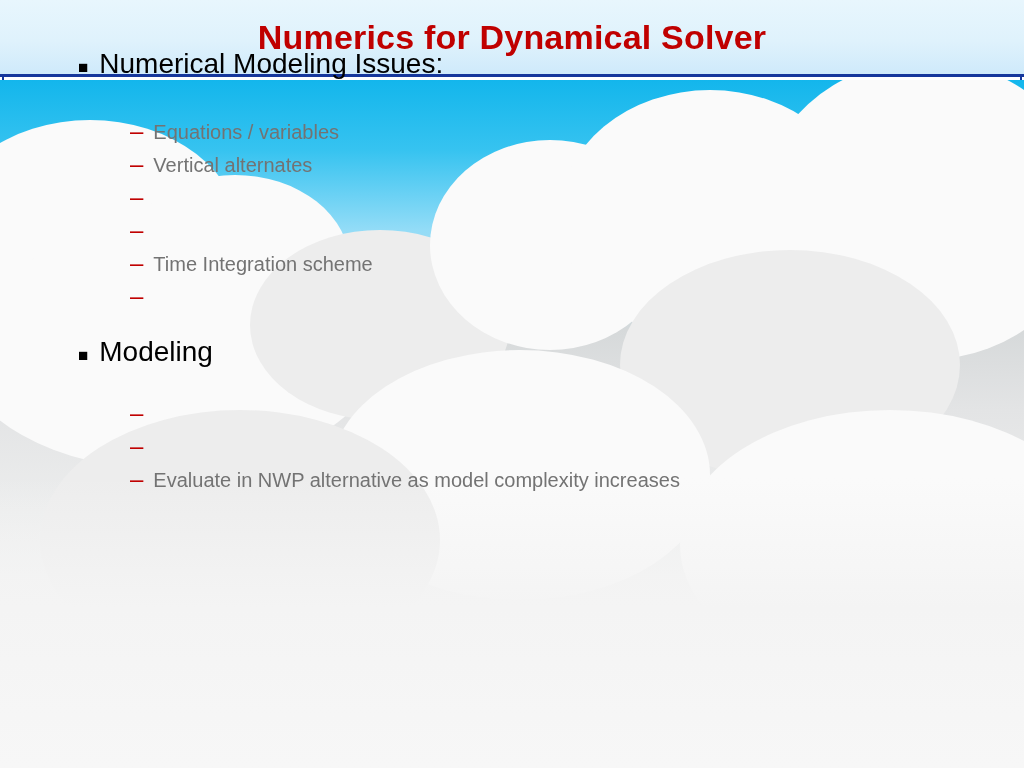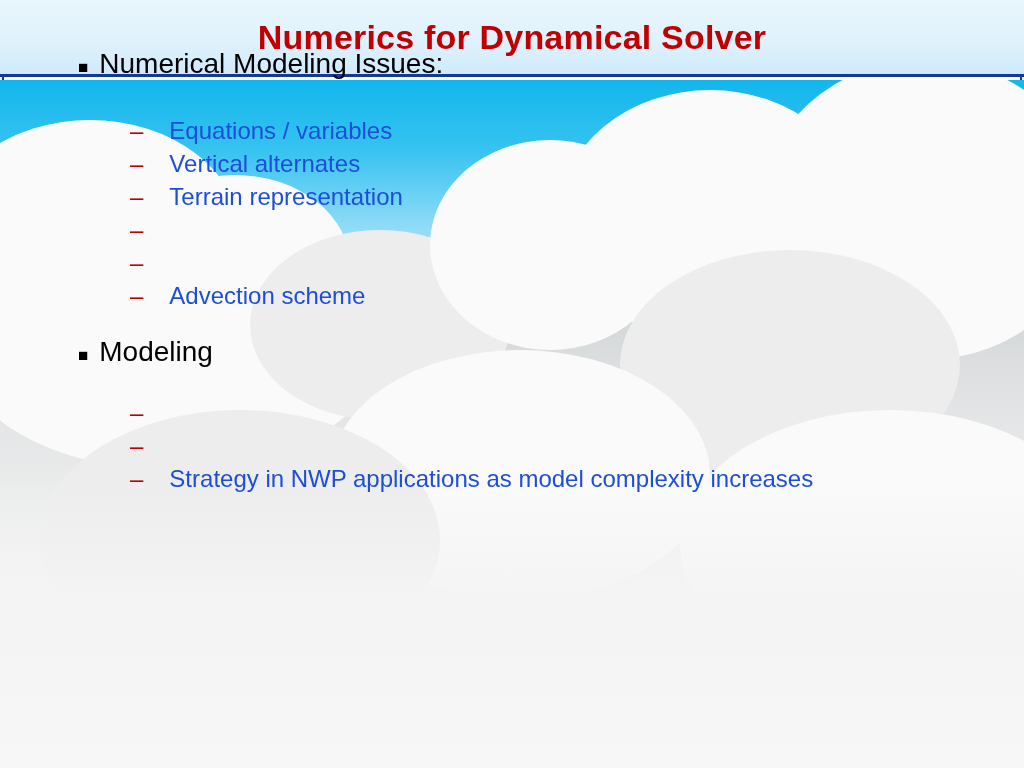--- a/index.html
+++ b/index.html
@@ -133,24 +133,23 @@
     padding-left: 52px;
   }
   .lvl2 .dash {
     color: #c00000;
     font-size: 24px;
     line-height: 1.25;
     margin-right: 10px;
     flex: 0 0 auto;
   }
   .lvl2 .text {
-    color: #1d4ed8;
-    font-size: 24px;
+    color: #737373;
+    font-size: 20px;
     line-height: 1.25;
-    margin-left: 16px;
   }
 
   .gap-a { height: 22px; }
   .gap-b { height: 16px; }
 </style>
 </head>
 <body>
 
 <div class="slide">
   <div class="frame"></div>
@@ -188,31 +187,30 @@
       <div class="lvl2">
         <span class="dash">–</span>
         <span class="text">Equations / variables</span>
       </div>
       <div class="lvl2">
         <span class="dash">–</span>
         <span class="text">Vertical alternates</span>
       </div>
       <div class="lvl2">
         <span class="dash">–</span>
-        <span class="text">Terrain representation</span>
-      </div>
-      <div class="lvl2">
-        <span class="dash">–</span>
-      </div>
-      <div class="lvl2">
-        <span class="dash">–</span>
-      </div>
-      <div class="lvl2">
-        <span class="dash">–</span>
-        <span class="text">Advection scheme</span>
+      </div>
+      <div class="lvl2">
+        <span class="dash">–</span>
+      </div>
+      <div class="lvl2">
+        <span class="dash">–</span>
+        <span class="text">Time Integration scheme</span>
+      </div>
+      <div class="lvl2">
+        <span class="dash">–</span>
       </div>
     </div>
 
     <div class="gap-a"></div>
 
     <div class="lvl1">
       <span class="bullet">■</span>
       <span class="text">Modeling</span>
     </div>
 
@@ -220,18 +218,18 @@
 
     <div class="lvl2-group">
       <div class="lvl2">
         <span class="dash">–</span>
       </div>
       <div class="lvl2">
         <span class="dash">–</span>
       </div>
       <div class="lvl2">
         <span class="dash">–</span>
-        <span class="text">Strategy in NWP applications as model complexity increases</span>
+        <span class="text">Evaluate in NWP alternative as model complexity increases</span>
       </div>
     </div>
 
   </div>
 </div>
 
 </body></html>

